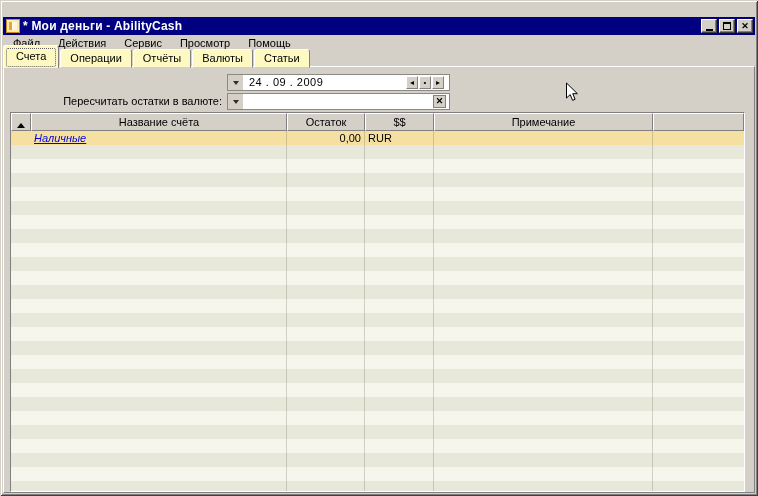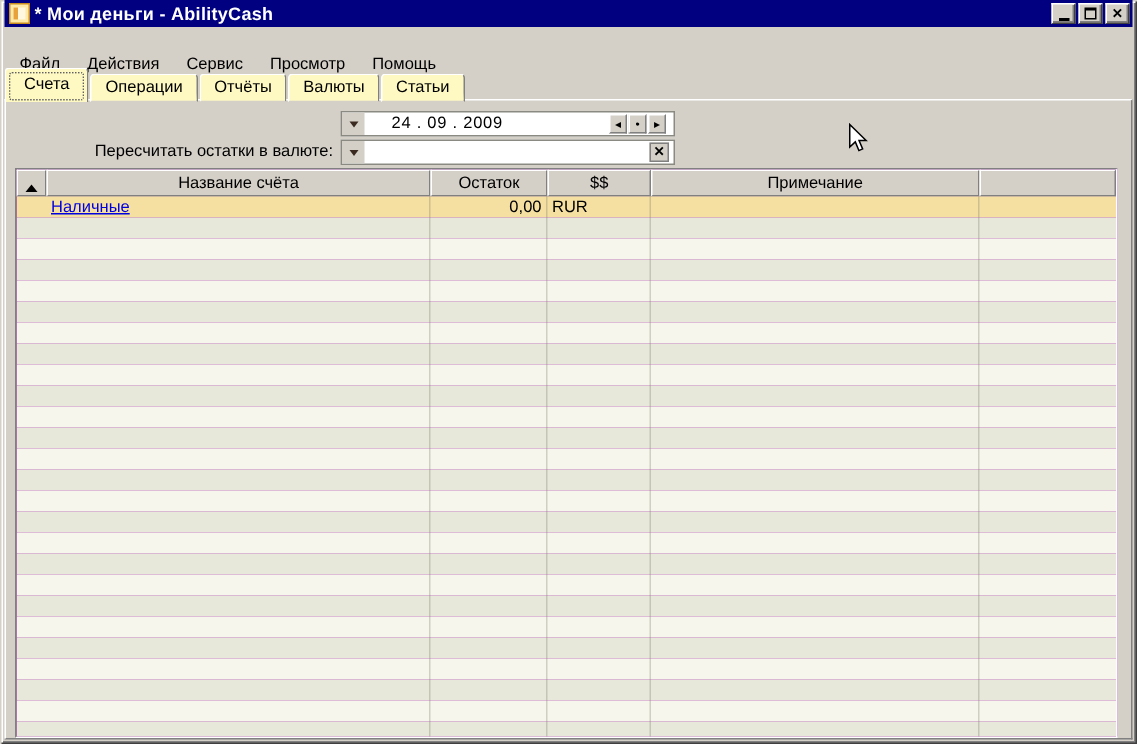--- a/index.html
+++ b/index.html
@@ -12,21 +12,21 @@
     overflow:hidden;
   }
   .window {
     position:relative; width:758px; height:496px;
     background:#D4D0C8;
     box-shadow: inset 1px 1px 0 #D4D0C8, inset -1px -1px 0 #404040,
                 inset 2px 2px 0 #FFFFFF, inset -2px -2px 0 #808080;
   }
   
   .titlebar {
-    position:absolute; top:0; left:3px; right:3px; height:18px;
+    position:absolute; top:17px; left:3px; right:3px; height:18px;
     background:#000080;
     display:flex; align-items:center; padding:0 2px;
   }
   .app-icon {
     width:14px; height:14px; margin:0 3px 0 1px;
     background:#FFE9A8; border:1px solid #C88D1E; position:relative;
     flex:0 0 auto;
   }
   .app-icon::after {
     content:""; position:absolute; left:2px; top:2px; right:2px; bottom:2px;
@@ -82,21 +82,21 @@
   .flabel {
     position:absolute; left:10px; width:212px; height:17px;
     text-align:right; line-height:17px; z-index:2; white-space:nowrap;
   }
   .lbl1 { top:74px; } .lbl2 { top:93px; }
   .combo {
     position:absolute; left:227px; width:223px; height:17px;
     background:#FFFFFF; border:1px solid #8A8A82;
     display:flex; align-items:center; z-index:2;
   }
-  .f1 { top:74px;gap:12px; } .f2 { top:93px; }
+  .f1 { top:74px; } .f2 { top:93px; }
   .dd-btn {
     width:15px; height:15px; background:#D4D0C8; flex:0 0 auto;
     display:flex; align-items:center; justify-content:center;
   }
   .dd-arrow {
     width:0; height:0;
     border-left:3px solid transparent; border-right:3px solid transparent;
     border-top:4px solid #3A2A20;
   }
   .combo-value { flex:1; padding-left:6px; line-height:15px; letter-spacing:0.5px; white-space:pre; }
@@ -109,21 +109,21 @@
   .nav-group { margin-right:4px; display:flex; }
   .clear-btn {
     width:13px; height:13px; background:#D4D0C8; margin-right:3px; flex:0 0 auto;
     border:1px solid #808080;
     display:flex; align-items:center; justify-content:center;
     font-size:9px; font-weight:bold; line-height:11px;
   }
   
   .table {
     position:absolute; top:112px; left:10px; width:735px; height:380px;
-    background:#a21caf;
+    background:#eab308;
     border:1px solid; border-color:#808080 #FFFFFF #FFFFFF #808080;
     box-shadow: inset 1px 1px 0 #404040;
     overflow:hidden; z-index:2;
   }
   .thead { display:flex; height:18px; background:#D4D0C8; }
   .th {
     border:1px solid; border-color:#FFFFFF #808080 #808080 #FFFFFF;
     text-align:center; line-height:16px; overflow:hidden; white-space:nowrap;
     background:#D4D0C8;
   }
@@ -136,21 +136,21 @@
     line-height:14px; overflow:hidden; white-space:nowrap; padding:0 3px;
   }
   .c0 { width:20px; flex:0 0 auto; padding:0; display:flex; align-items:center; justify-content:center; }
   .c1 { width:256px; flex:0 0 auto; }
   .c2 { width:78px;  flex:0 0 auto; }
   .c3 { width:69px;  flex:0 0 auto; }
   .c4 { width:219px; flex:0 0 auto; }
   .c5 { flex:1; }
   .cell.c1,.cell.c2,.cell.c3,.cell.c4 { border-right:1px solid rgba(115,115,100,0.30); }
   .num { text-align:right; }
-  .link { color:#0000E0; text-decoration:underline; }
+  .link { color:#0000E0; text-decoration:underline;font-style:italic; }
   .sort-asc {
     width:0; height:0;
     border-left:4px solid transparent; border-right:4px solid transparent;
     border-bottom:5px solid #000;
   }
   
   .cursor { position:absolute; left:565px; top:82px; z-index:9; }
 </style>
 </head>
 <body>

